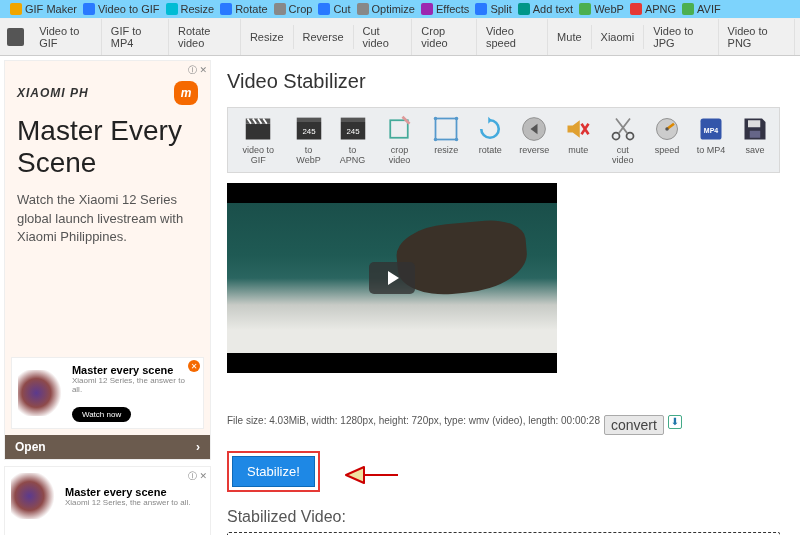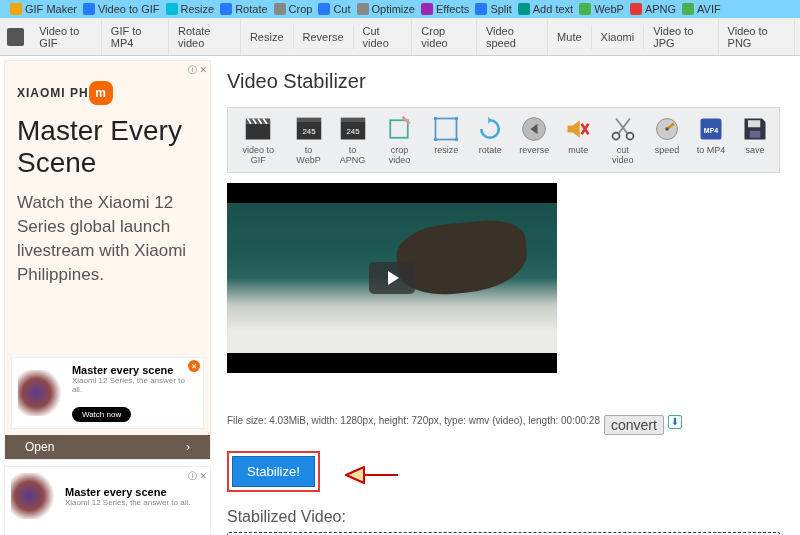--- a/index.html
+++ b/index.html
@@ -69,43 +69,44 @@
     .ad-x {
       position: absolute;
       top: 3px; right: 3px;
       font-size: 9px;
       color: #888;
       display: flex;
       gap: 3px;
     }
     .ad-brand {
       display: flex;
-      justify-content: flex-start;
+      justify-content: space-between;
       align-items: center;
       margin-bottom: 10px;
       margin-top: 8px;
+      font-style: italic;
     }
     .ad-brand-text { font-size: 12px; font-weight: bold; letter-spacing: 1px; color: #333;}
     .ad-brand-logo {
       width: 24px; height: 24px;
       background: #f56900;
       border-radius: 8px;
       display: flex;
       align-items: center; justify-content: center;
       color: #fff; font-weight: bold; font-size: 12px;
     }
     .ad-headline {
       font-size: 28px;
       font-weight: 400;
       color: #222;
       line-height: 1.15;
       margin-bottom: 12px;
     }
     .ad-copy {
-      font-size: 17px;
+      font-size: 13px;
       color: #555;
       line-height: 1.4;
     }
     .ad-sub {
       background: #fff;
       margin-top: 60px;
       padding: 6px;
       display: flex;
       gap: 8px;
       align-items: center;
@@ -123,22 +124,22 @@
     .ad-sub-btn {
       background: #000; color: #fff;
       font-size: 8px; padding: 3px 10px;
       border-radius: 10px; margin-top: 13px;
       display: inline-block;
     }
     .ad-sub-close { position:absolute; top:2px; right:3px; width:12px;height:12px;border-radius:50%;background:#f56900;color:#fff;font-size:8px;display:flex;align-items:center;justify-content:center;}
     .ad-open {
       position: absolute; bottom: 0; left: 0; right: 0;
       background: #6b5b4e; color: #fff;
-      padding: 5px 20px; font-size: 12px;
-      display: flex; justify-content: space-between; align-items: center;
+      padding: 5px 10px; font-size: 12px;
+      display: flex; justify-content: space-between; align-items: center; font-weight: bold;
     }
     .ad2 {
       margin-top: 6px;
       border: 1px solid #eee;
       padding: 6px;
       position: relative;
       height: 70px;
       background:#fff;
     }
     .main {

